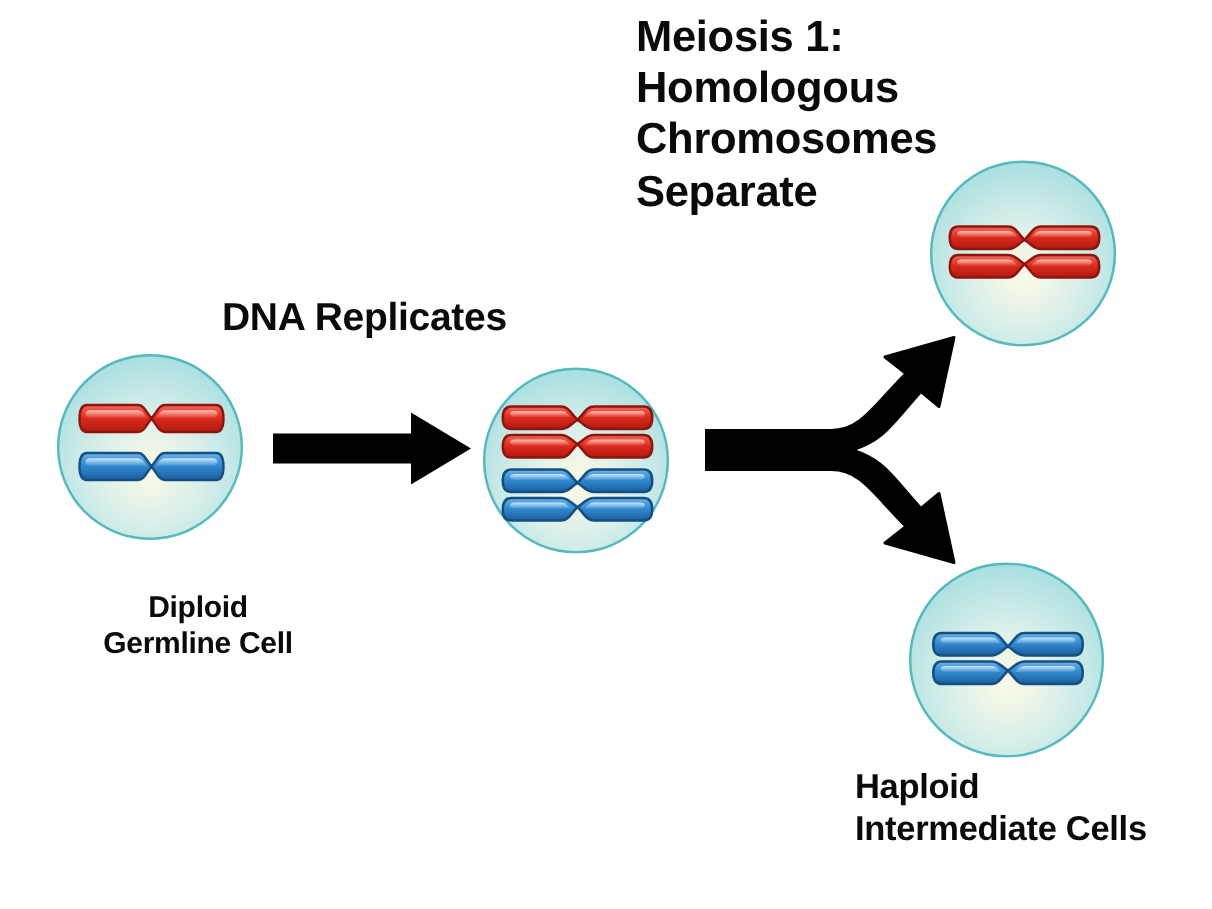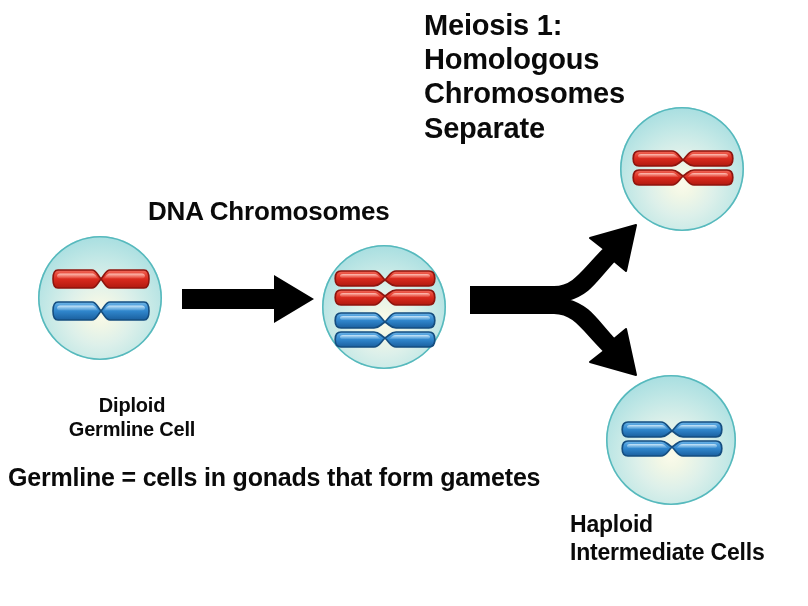--- a/index.html
+++ b/index.html
@@ -84,26 +84,25 @@
 </head>
 <body>
 
 <div id="stage">
 
   <div class="txt" id="title-meiosis">Meiosis 1:
 Homologous
 Chromosomes
 Separate</div>
 
-  <div class="txt" id="label-dna-replicates">DNA Chromosomes</div>
+  <div class="txt" id="label-dna-replicates">DNA Replicates</div>
 
   <div class="txt" id="label-diploid">Diploid
 Germline Cell</div>
 
-  <div class="txt" id="note-germline">Germline = cells in gonads that form gametes</div>
 
   <div class="txt" id="label-haploid">Haploid
 Intermediate Cells</div>
 
   <svg width="0" height="0" style="position:absolute" aria-hidden="true">
     <defs>
       <linearGradient id="gRed" x1="0" y1="0" x2="0" y2="1">
         <stop offset="0%" stop-color="#ef6a5c"></stop>
         <stop offset="22%" stop-color="#e84a3b"></stop>
         <stop offset="52%" stop-color="#d8291d"></stop>

